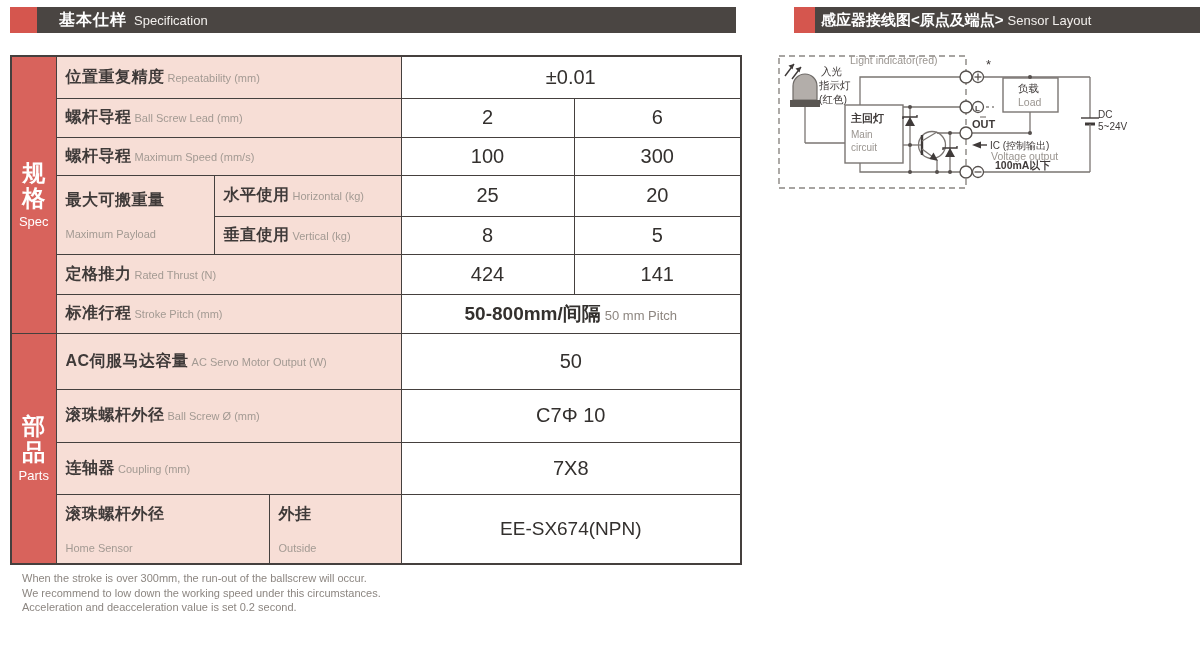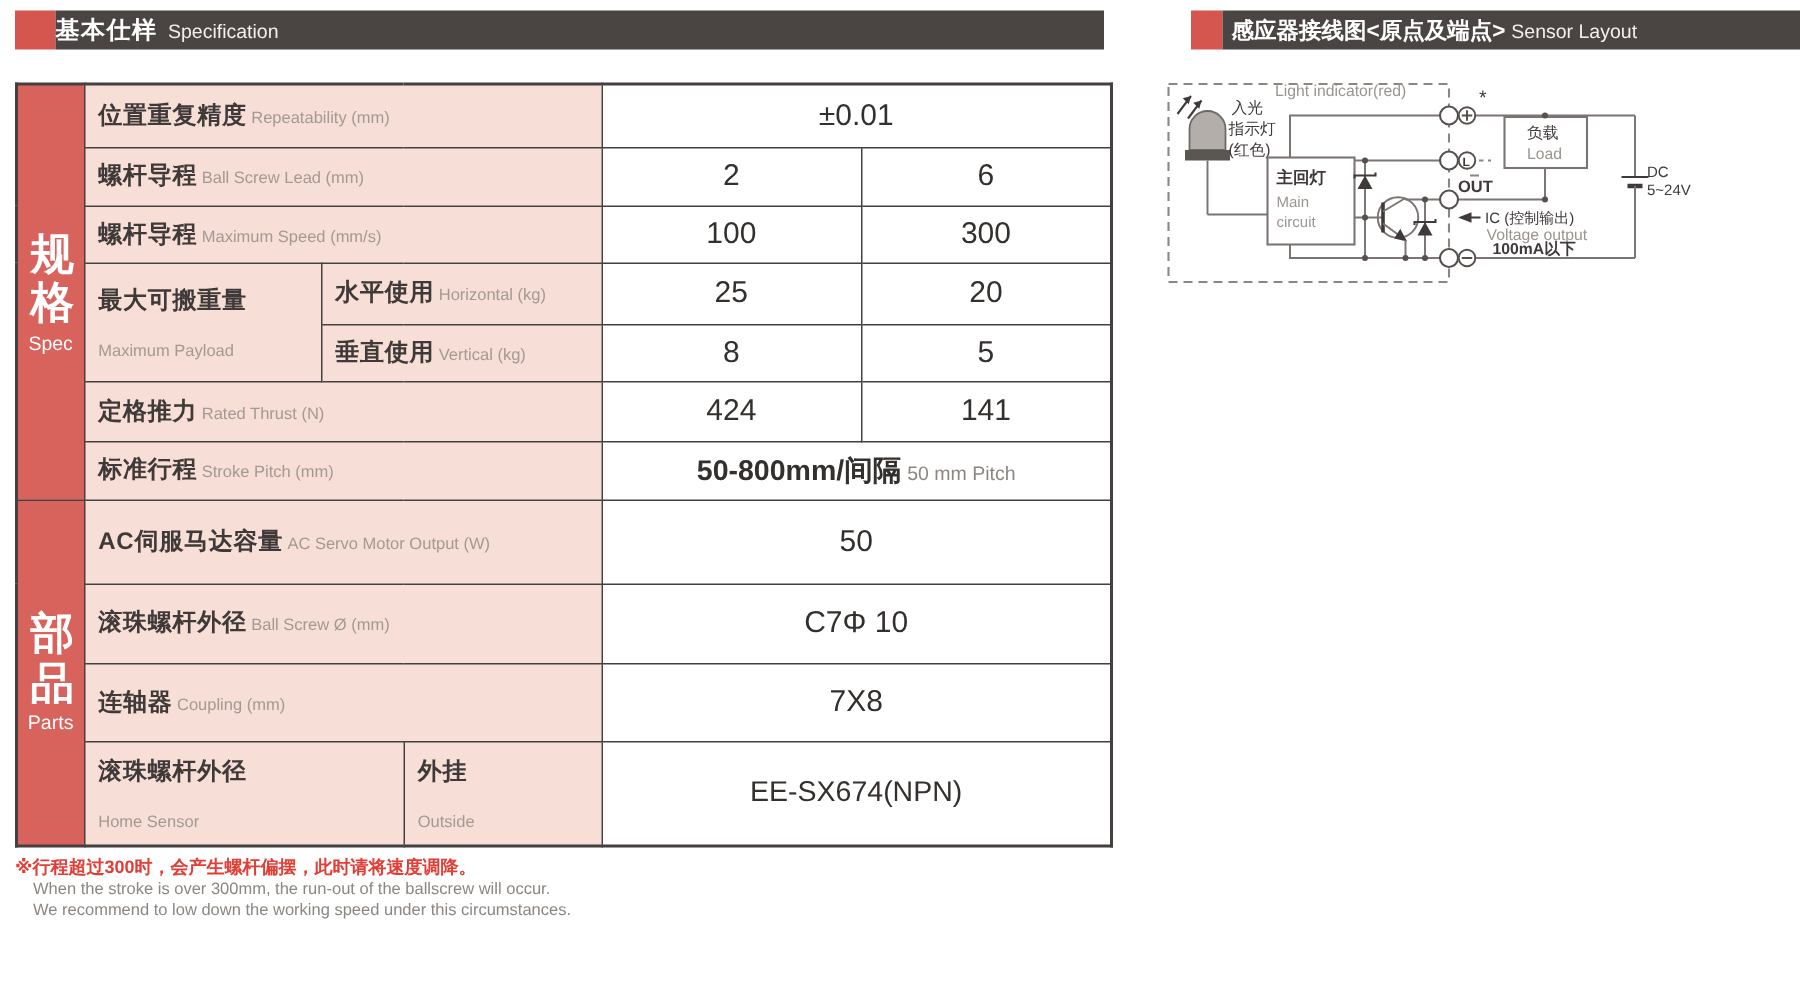--- a/index.html
+++ b/index.html
@@ -7,32 +7,32 @@
   .page { position:relative; width:1200px; height:660px; background:#fff; overflow:hidden; }
 
   
   .hbar { position:absolute; height:26px; display:flex; align-items:stretch; }
   .hbar-accent { background:#d5564e; }
   .hbar-dark { flex:1; background:#4a4542; color:#fff; display:flex; align-items:center; }
   .hbar-zh { font-weight:bold; font-size:16px; letter-spacing:1px; }
   .hbar-en { font-size:13px; font-weight:normal; color:#f2efec; margin-left:7px; }
   #hdr-left { left:10px; top:7px; width:726px; }
   #hdr-left .hbar-accent { width:27px; }
-  #hdr-left .hbar-dark { padding-left:0; }
+  #hdr-left .hbar-dark { padding-left:22px; }
   #hdr-right { left:794px; top:7px; width:413px; }
   #hdr-right .hbar-accent { width:21px; }
   #hdr-right .hbar-dark { padding-left:6px; }
   #hdr-right .hbar-zh { font-size:15px; letter-spacing:0; }
   #hdr-right .hbar-en { margin-left:4px; }
 
   
   table.spec { position:absolute; left:10px; top:55px; width:730px; border-collapse:collapse; table-layout:fixed; border:2px solid #45403e; }
   table.spec td { border:1px solid #45403e; vertical-align:middle; }
   td.band { background:#d8635c; color:#fff; text-align:center; }
-  .band-zh { font-size:29px; font-weight:bold; line-height:1.12; width:27px; margin:0 auto; word-break:break-all; }
+  .band-zh { font-size:23px; font-weight:bold; line-height:1.12; width:27px; margin:0 auto; word-break:break-all; }
   .band-en { font-size:13px; margin-top:2px; }
   td.lab { background:#f7ded6; padding:3px 6px 3px 9px; }
   .zh-lab { font-size:16px; font-weight:bold; color:#3f3a39; letter-spacing:0.5px; }
   .en-lab { font-size:11px; color:#a39a93; margin-left:3px; }
   .en-lab-block { font-size:11px; color:#a39a93; margin-top:17px; }
   td.val { background:#fff; text-align:center; font-size:20px; color:#33302e; }
   .val-big { font-size:19px; font-weight:bold; color:#33302e; }
   .val-sub { font-size:13px; color:#8d8680; margin-left:4px; }
 
   
@@ -168,23 +168,23 @@
         <td class="lab">
           <div class="zh-lab">外挂</div>
           <div class="en-lab-block">Outside</div>
         </td>
         <td class="val" colspan="2" style="font-size:19px">EE-SX674(NPN)</td>
       </tr>
     </tbody>
   </table>
 
   <div class="notes">
-    <div class="note-red">※行程超过300时，会产生螺杆偏摆，此时请将速度调降。</div>
     <div class="note-gray">When the stroke is over 300mm, the run-out of the ballscrew will occur.</div>
     <div class="note-gray">We recommend to low down the working speed under this circumstances.</div>
+    <div class="note-gray">Acceleration and deacceleration value is set 0.2 second.</div>
   </div>
 
   <svg id="diagram" width="425" height="150" viewBox="0 0 425 150">
 
     <rect class="dashed" x="4" y="8" width="187" height="132"></rect>
 
     <polyline class="wire" points="85,57 85,29 185,29"></polyline>
     <line class="wire" x1="197" y1="29" x2="315" y2="29"></line>
 
     <polyline class="wire" points="185,59 95,59 95,57"></polyline>

